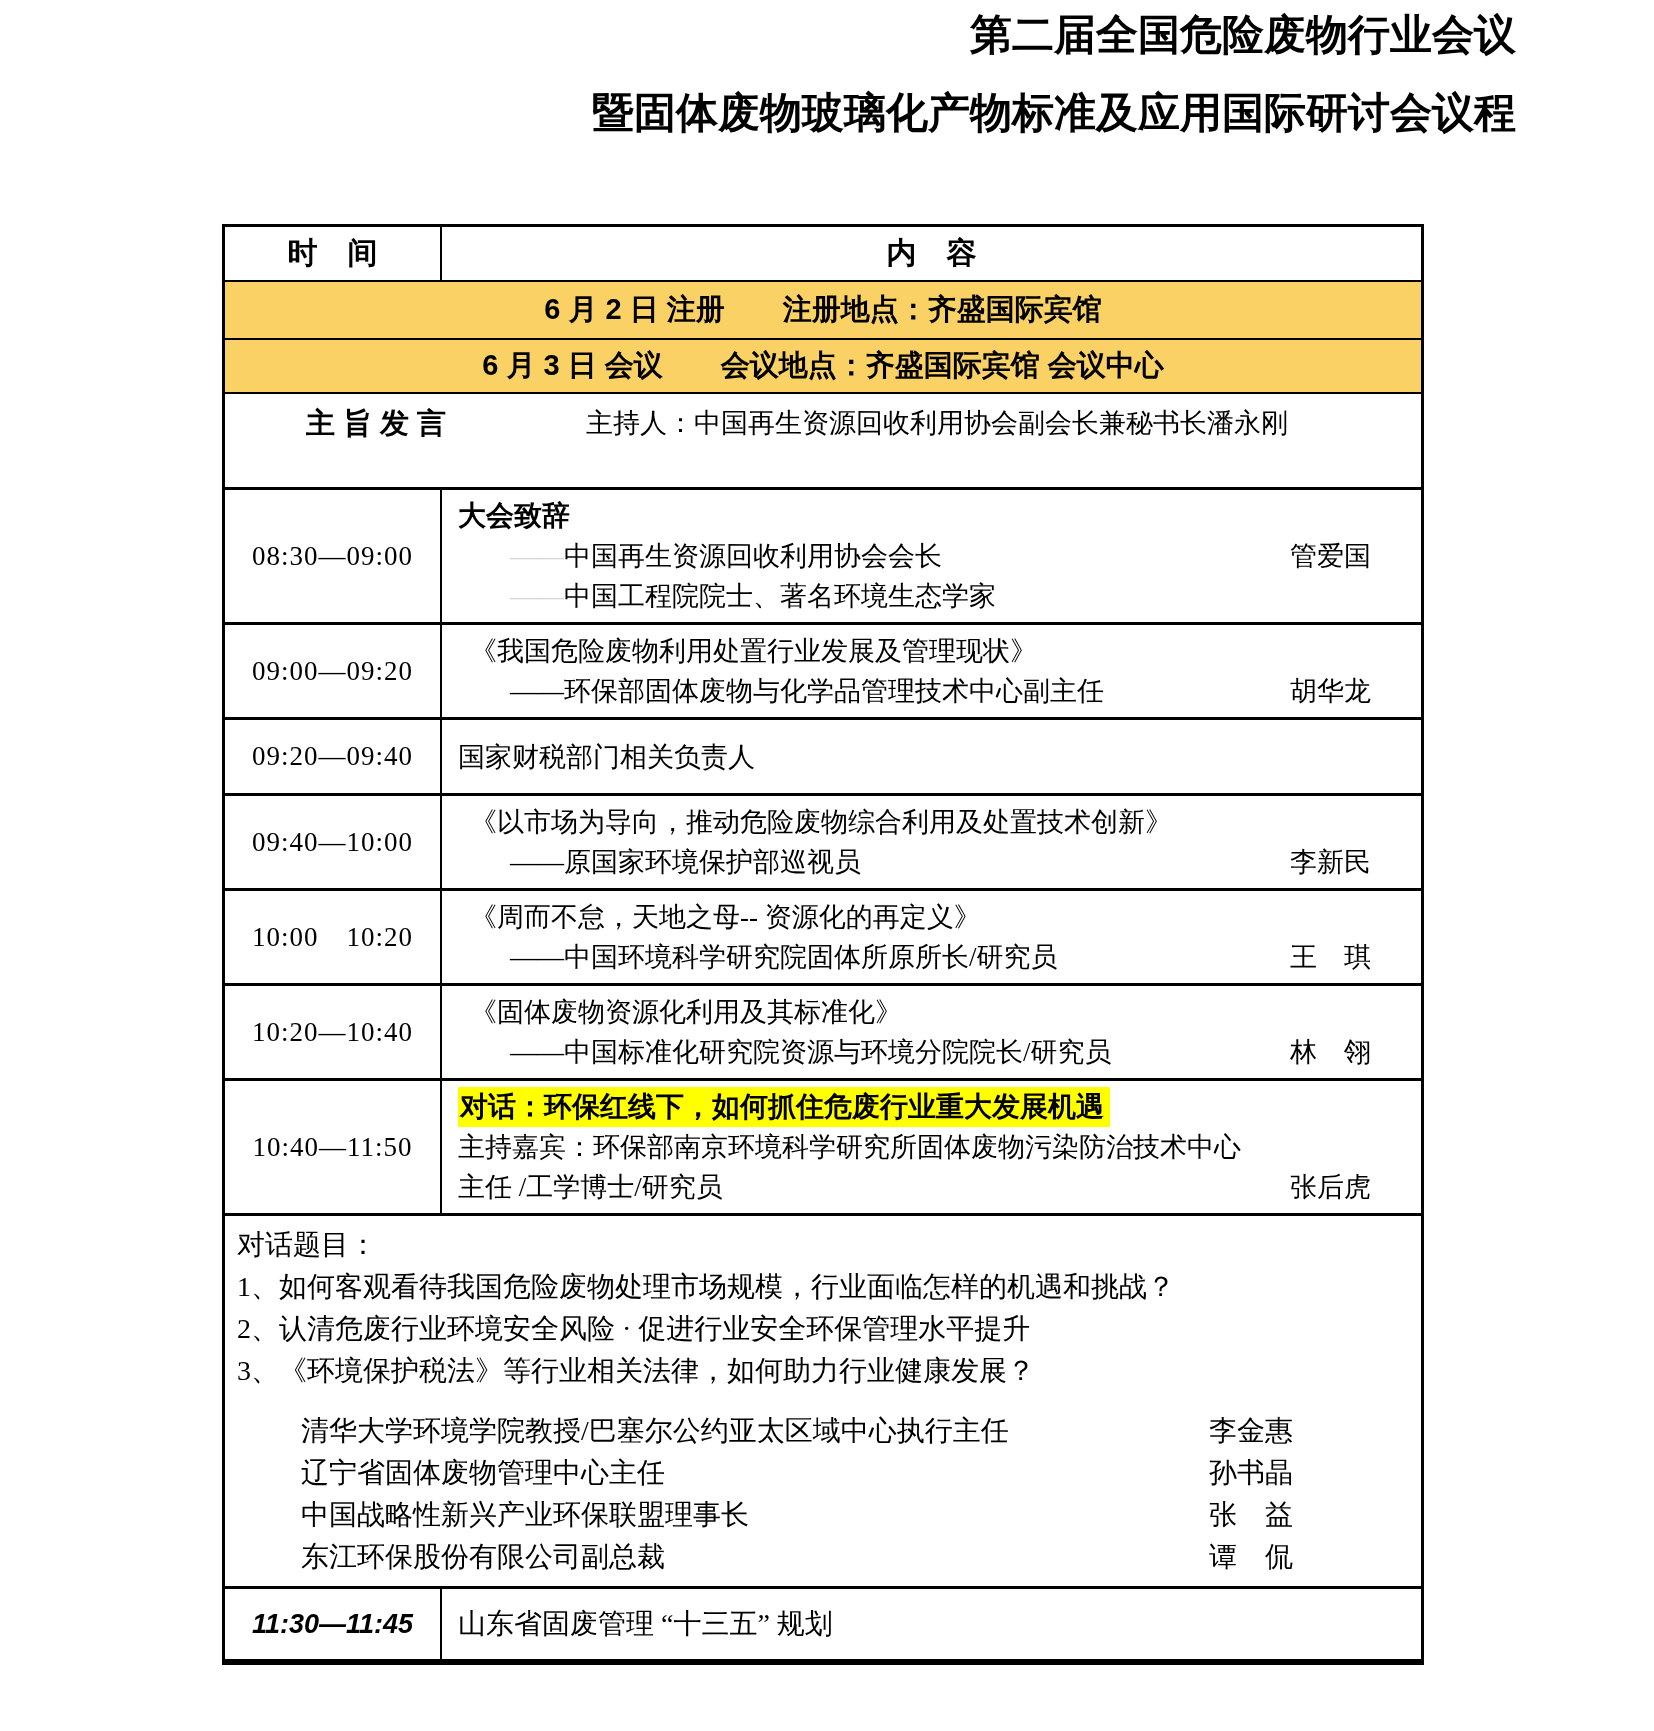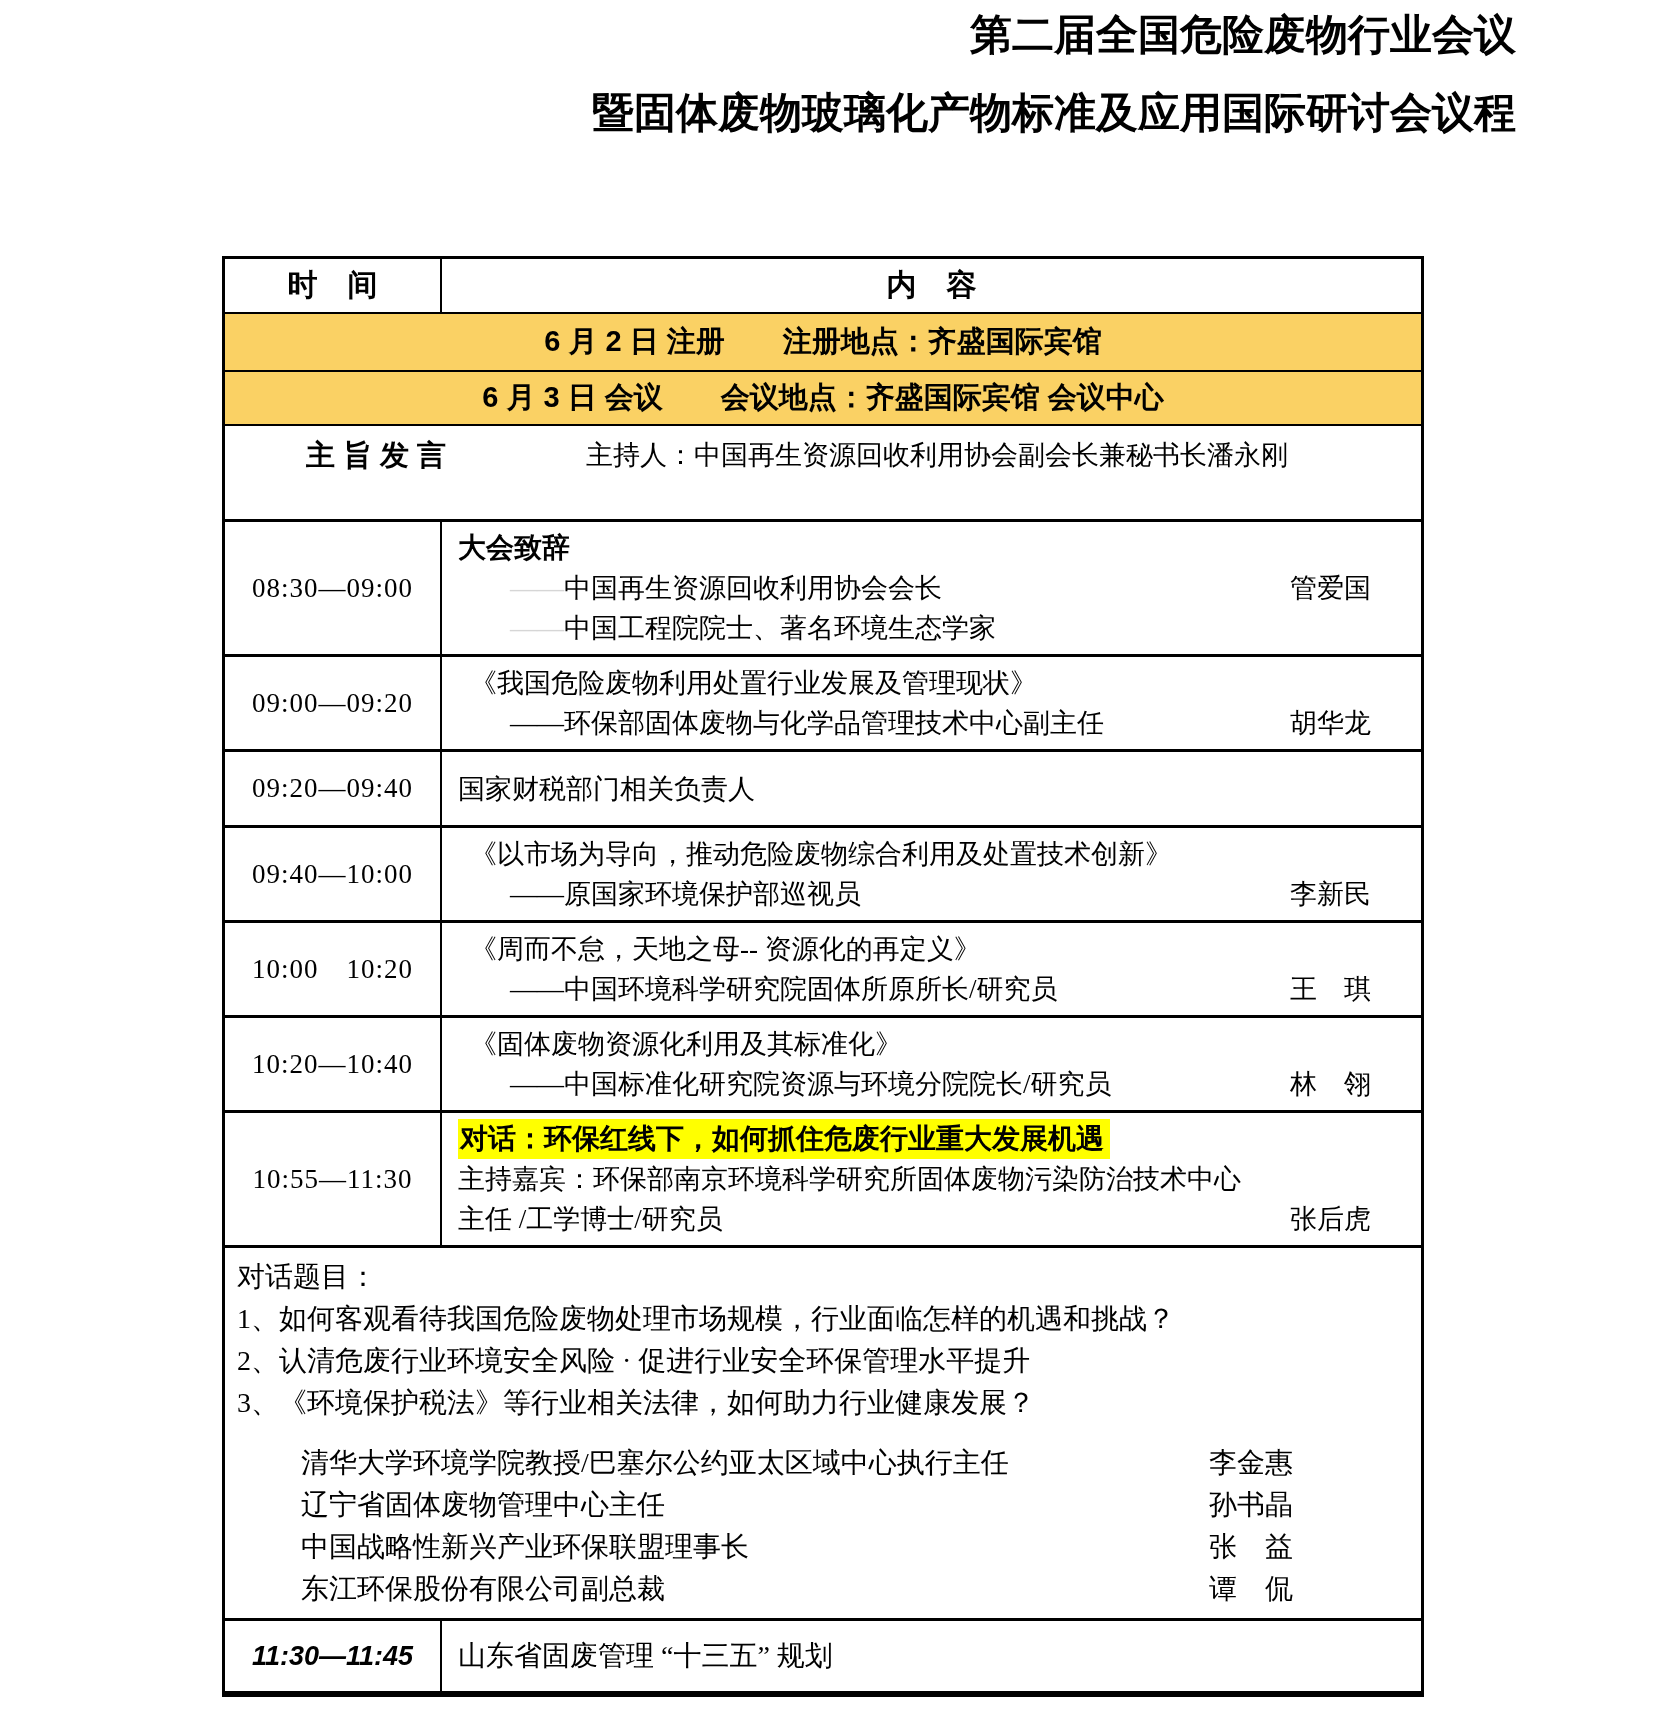--- a/index.html
+++ b/index.html
@@ -9,21 +9,21 @@
     color:#000;
   }
   .titles{position:absolute;top:10px;left:16px;width:1500px;text-align:right;}
   .title1,.title2{
     font-family:"Liberation Sans","DejaVu Sans",sans-serif;
     font-weight:bold;font-size:42px;line-height:50px;
   }
   .title2{margin-top:28px;}
 
   .agenda{
-    position:absolute;left:222px;top:256px;width:1196px;
+    position:absolute;left:222px;top:224px;width:1196px;
     border:3px solid #000;border-bottom:6px solid #000;
     box-sizing:content-box;
   }
   .row{display:flex;box-sizing:border-box;}
   .hairline{border-bottom:2px solid #000;}
   .thickline{border-bottom:3px solid #000;}
 
   
   .header-row{min-height:54px;}
   .th{
@@ -187,21 +187,21 @@
         <span class="ltext">《固体废物资源化利用及其标准化》</span>
       </div>
       <div class="cline p68">
         <span class="ltext">——中国标准化研究院资源与环境分院院长/研究员</span>
         <span class="pname">林　翎</span>
       </div>
     </div>
   </div>
 
   <div class="row r7 thickline">
-    <div class="tcell time">10:55—11:30</div>
+    <div class="tcell time">10:40—11:50</div>
     <div class="ccell">
       <div class="cline p18">
         <span class="hl">对话：环保红线下，如何抓住危废行业重大发展机遇</span>
       </div>
       <div class="cline p18">
         <span class="ltext">主持嘉宾：环保部南京环境科学研究所固体废物污染防治技术中心</span>
       </div>
       <div class="cline p18">
         <span class="ltext">主任 /工学博士/研究员</span>
         <span class="pname">张后虎</span>

